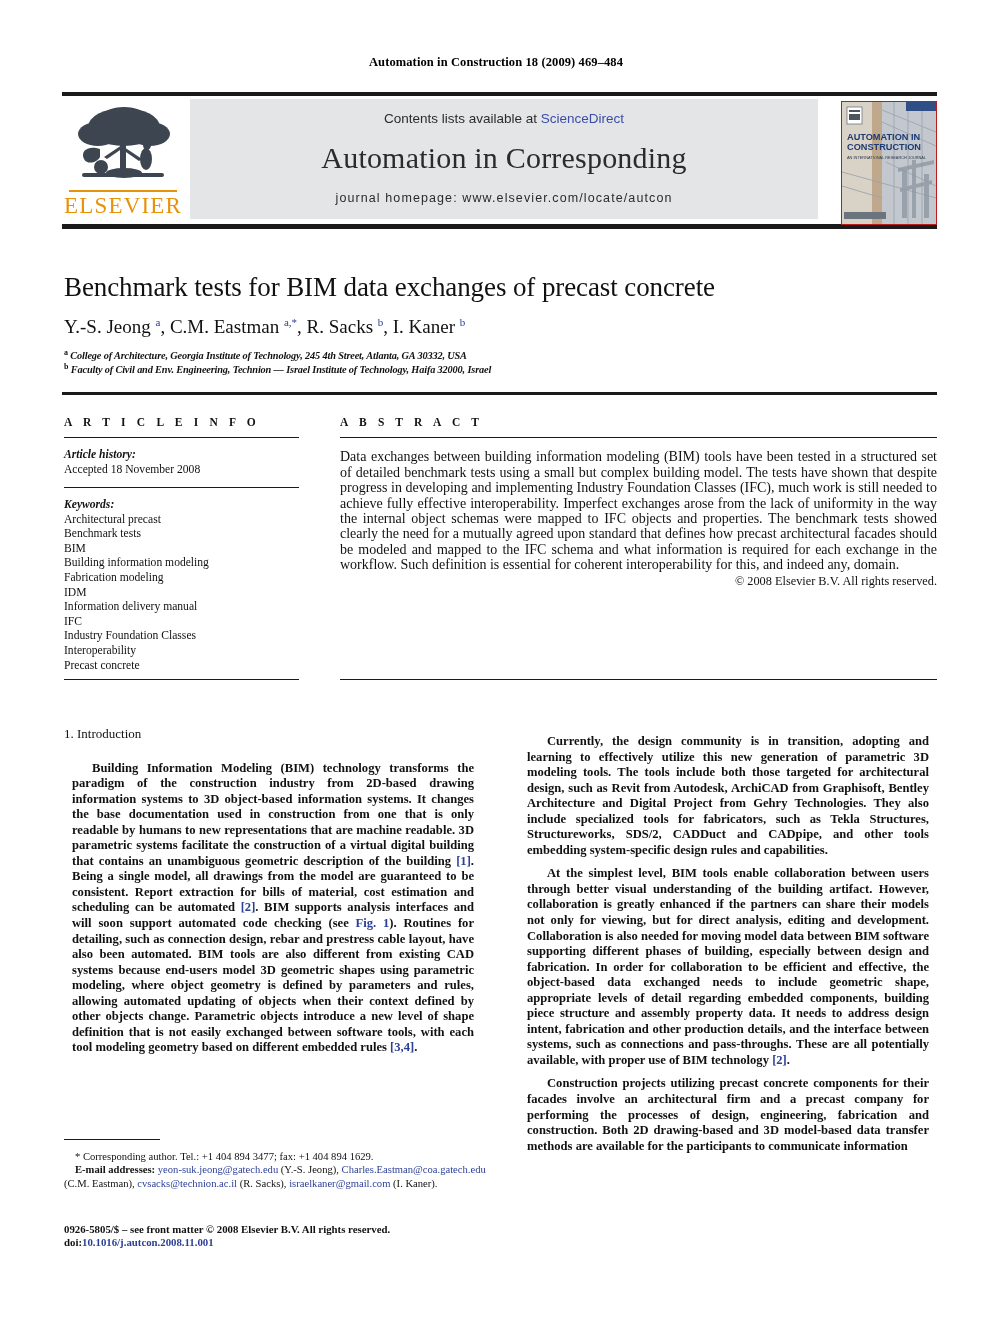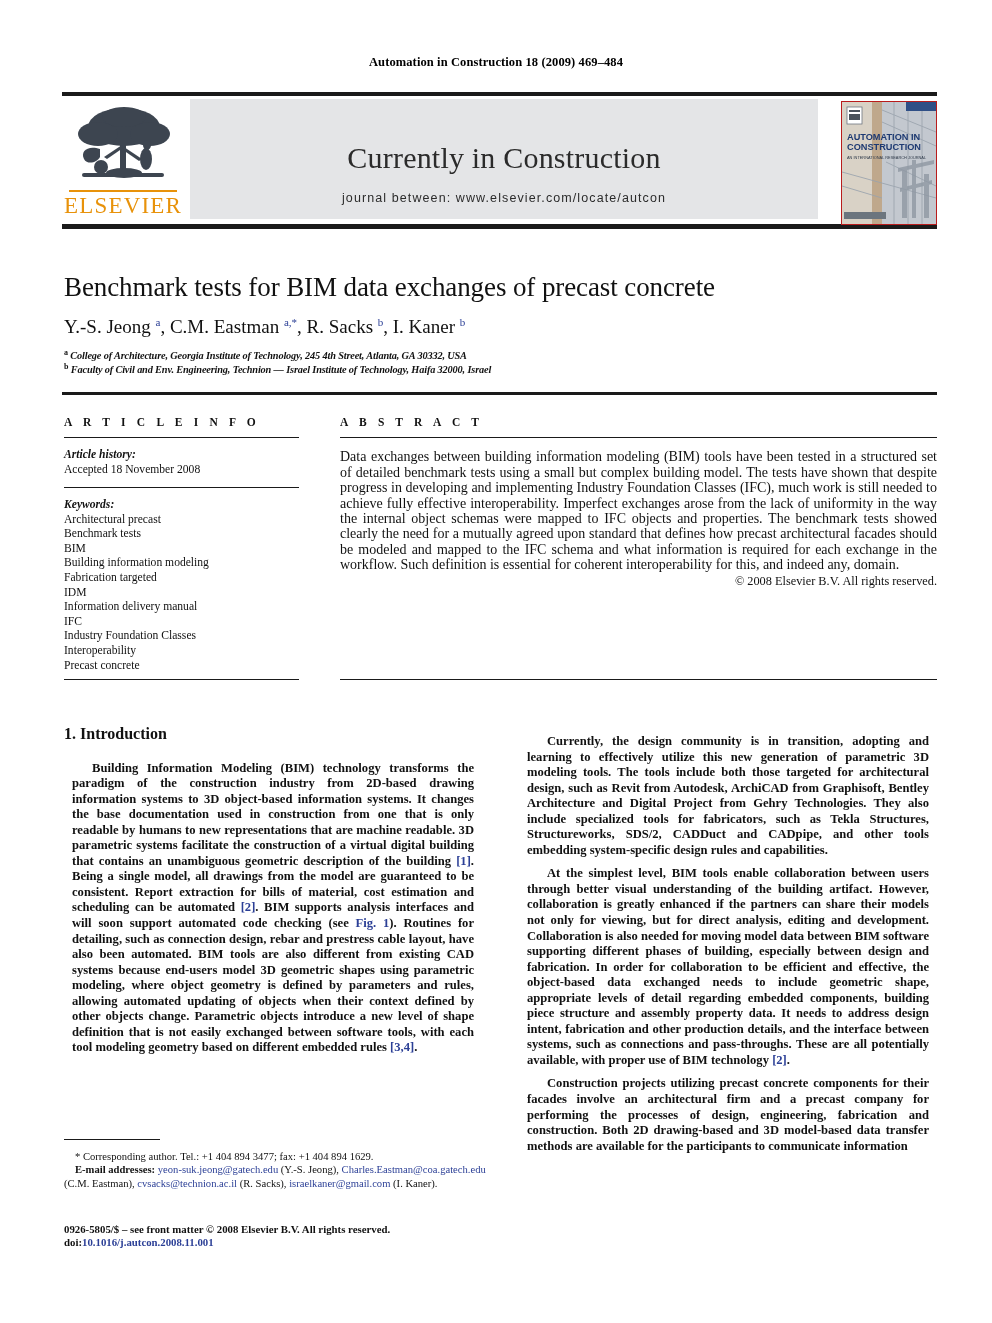--- a/index.html
+++ b/index.html
@@ -243,22 +243,22 @@
     width: 418px;
     font-size: 12.6px;
     line-height: 15.55px;
     text-align: justify;
     color: #111111;
   }
   #body-left  { left: 64px; }
   #body-right { left: 519px; }
 
   .h2 {
-    font-size: 16px;
-    font-weight: bold;
+    font-size: 13px;
+    font-weight: normal;
     font-family: "Liberation Serif", serif;
     margin: 0 0 19px 0;
     text-align: left;
   }
   .body-col p {
     margin: 8px;
     text-indent: 20px;
     hyphens: auto;
     font-weight: bold;
   }
@@ -324,22 +324,23 @@
           <ellipse cx="31" cy="66" rx="7" ry="7"></ellipse>
           <rect x="12" y="72" width="82" height="4" rx="2"></rect>
           <ellipse cx="54" cy="72" rx="18" ry="5"></ellipse>
         </g>
       </svg>
       <div class="elsevier-bar"></div>
       <div class="elsevier-word">ELSEVIER</div>
     </div>
 
     <div class="journal-band">
-      <div class="band-title">Currently in Construction</div>
-      <div class="band-home">journal between: www.elsevier.com/locate/autcon</div>
+      <div class="band-line1"><span>Contents lists available at </span><span class="sd">ScienceDirect</span></div>
+      <div class="band-title">Automation in Corresponding</div>
+      <div class="band-home">journal homepage: www.elsevier.com/locate/autcon</div>
     </div>
 
     <div class="cover-thumb">
       <svg viewBox="0 0 94 122" width="94" height="122">
         <rect x="0" y="0" width="94" height="122" fill="#c3c8cf"></rect>
         <rect x="0" y="0" width="30" height="122" fill="#d9d2c6"></rect>
         <rect x="30" y="0" width="10" height="122" fill="#bfa88c"></rect>
         <g stroke="#9aa3ad" stroke-width="1" fill="none" opacity="0.85">
           <path d="M40 8 L94 30"></path>
             <path d="M40 20 L94 44"></path>
@@ -386,21 +387,21 @@
       <div>Accepted 18 November 2008</div>
     </div>
     <div class="hr-thin"></div>
     <div class="info-block">
       <div class="it">Keywords:</div>
       <div class="kw-list">
           <div>Architectural precast</div>
           <div>Benchmark tests</div>
           <div>BIM</div>
           <div>Building information modeling</div>
-          <div>Fabrication targeted</div>
+          <div>Fabrication modeling</div>
           <div>IDM</div>
           <div>Information delivery manual</div>
           <div>IFC</div>
           <div>Industry Foundation Classes</div>
           <div>Interoperability</div>
           <div>Precast concrete</div>
         </div>
     </div>
   </div>
   <div class="hr-thin-bot" id="info-hr-bot"></div>

